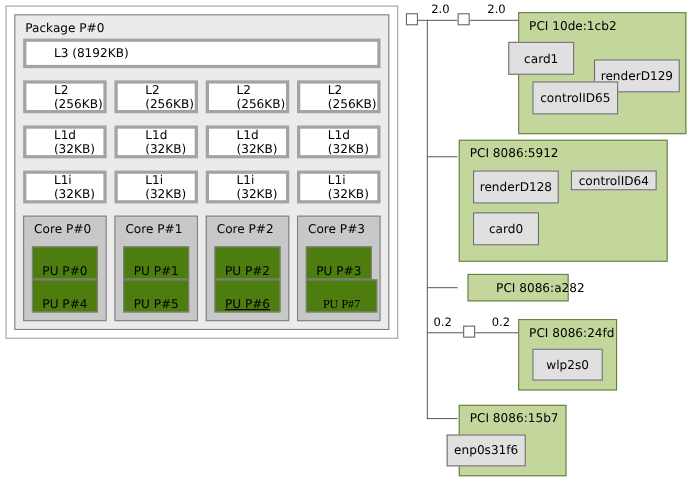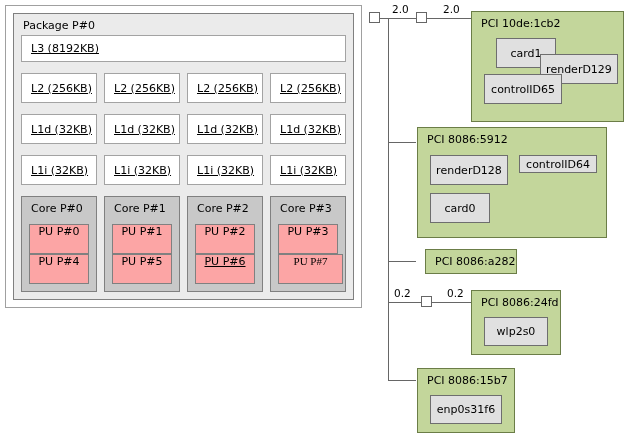--- a/index.html
+++ b/index.html
@@ -21,36 +21,35 @@
   
   .machine-box {
     border: 1px solid #a0a0a0;
     background: #ffffff;
   }
   .package-box {
     border: 1px solid #808080;
     background: #ebebeb;
   }
   .cache-box {
-    border: 1px solid #a3a3a3;
+    border: 3px solid #a3a3a3;
     background: #ffffff;
     display: flex;
     align-items: center;
-    padding-left: 9px;
-    text-decoration: underline;
+    padding-left: 25px;
   }
   .core-box {
     border: 1px solid #808080;
     background: #c8c8c8;
   }
   .pu-box {
     border: 1px solid #808080;
-    background: #fca5a5;
+    background: #4d7c0f;
     display: flex;
-    align-items: flex-start;
+    align-items: flex-end;
     justify-content: center;
   }
   .box-title {
     position: absolute;
     left: 9px;
     top: 5px;
     white-space: nowrap;
   }
 
   
@@ -193,21 +192,21 @@
 <div class="abs line-h" style="left:432px; top:302px; width:39px;"></div>
 
 <span class="abs link-label" style="left:394px; top:287px;">0.2</span>
 <span class="abs link-label" style="left:447px; top:287px;">0.2</span>
 
 <div class="abs line-h" style="left:388px; top:380px; width:28px;"></div>
 
 <div class="abs pci-box" style="left:471px; top:11px; width:153px; height:111px;">
   <div class="box-title">PCI 10de:1cb2</div>
 </div>
-<div class="abs osdev-box" style="left:496px; top:38px; width:60px; height:30px;text-align:center;">
+<div class="abs osdev-box" style="left:462px; top:38px; width:60px; height:30px;text-align:center;">
   <span>card1</span>
 </div>
 <div class="abs osdev-box" style="left:540px; top:38px; width:78px; height:30px;margin-top:16px;">
   <span>renderD129</span>
 </div>
 <div class="abs osdev-box" style="left:484px; top:74px; width:78px; height:30px;">
   <span>controlID65</span>
 </div>
 
 <div class="abs pci-box" style="left:417px; top:127px; width:190px; height:111px;">
@@ -217,28 +216,28 @@
   <span>renderD128</span>
 </div>
 <div class="abs osdev-box" style="left:519px; top:155px; width:78px; height:18px;">
   <span>controlID64</span>
 </div>
 <div class="abs osdev-box" style="left:430px; top:193px; width:60px; height:30px;">
   <span>card0</span>
 </div>
 
 <div class="abs pci-box" style="left:425px; top:249px; width:92px; height:25px;">
-  <div class="box-title" style="top:5px;">PCI 8086:a282</div>
+  <div class="box-title" style="top:5px;margin-left:16px;">PCI 8086:a282</div>
 </div>
 
 <div class="abs pci-box" style="left:471px; top:290px; width:90px; height:65px;">
   <div class="box-title">PCI 8086:24fd</div>
 </div>
 <div class="abs osdev-box" style="left:484px; top:317px; width:64px; height:29px;">
   <span>wlp2s0</span>
 </div>
 
 <div class="abs pci-box" style="left:417px; top:368px; width:98px; height:65px;">
   <div class="box-title">PCI 8086:15b7</div>
 </div>
-<div class="abs osdev-box" style="left:430px; top:395px; width:72px; height:29px;">
+<div class="abs osdev-box" style="left:406px; top:395px; width:72px; height:29px;">
   <span>enp0s31f6</span>
 </div>
 
 </body></html>

